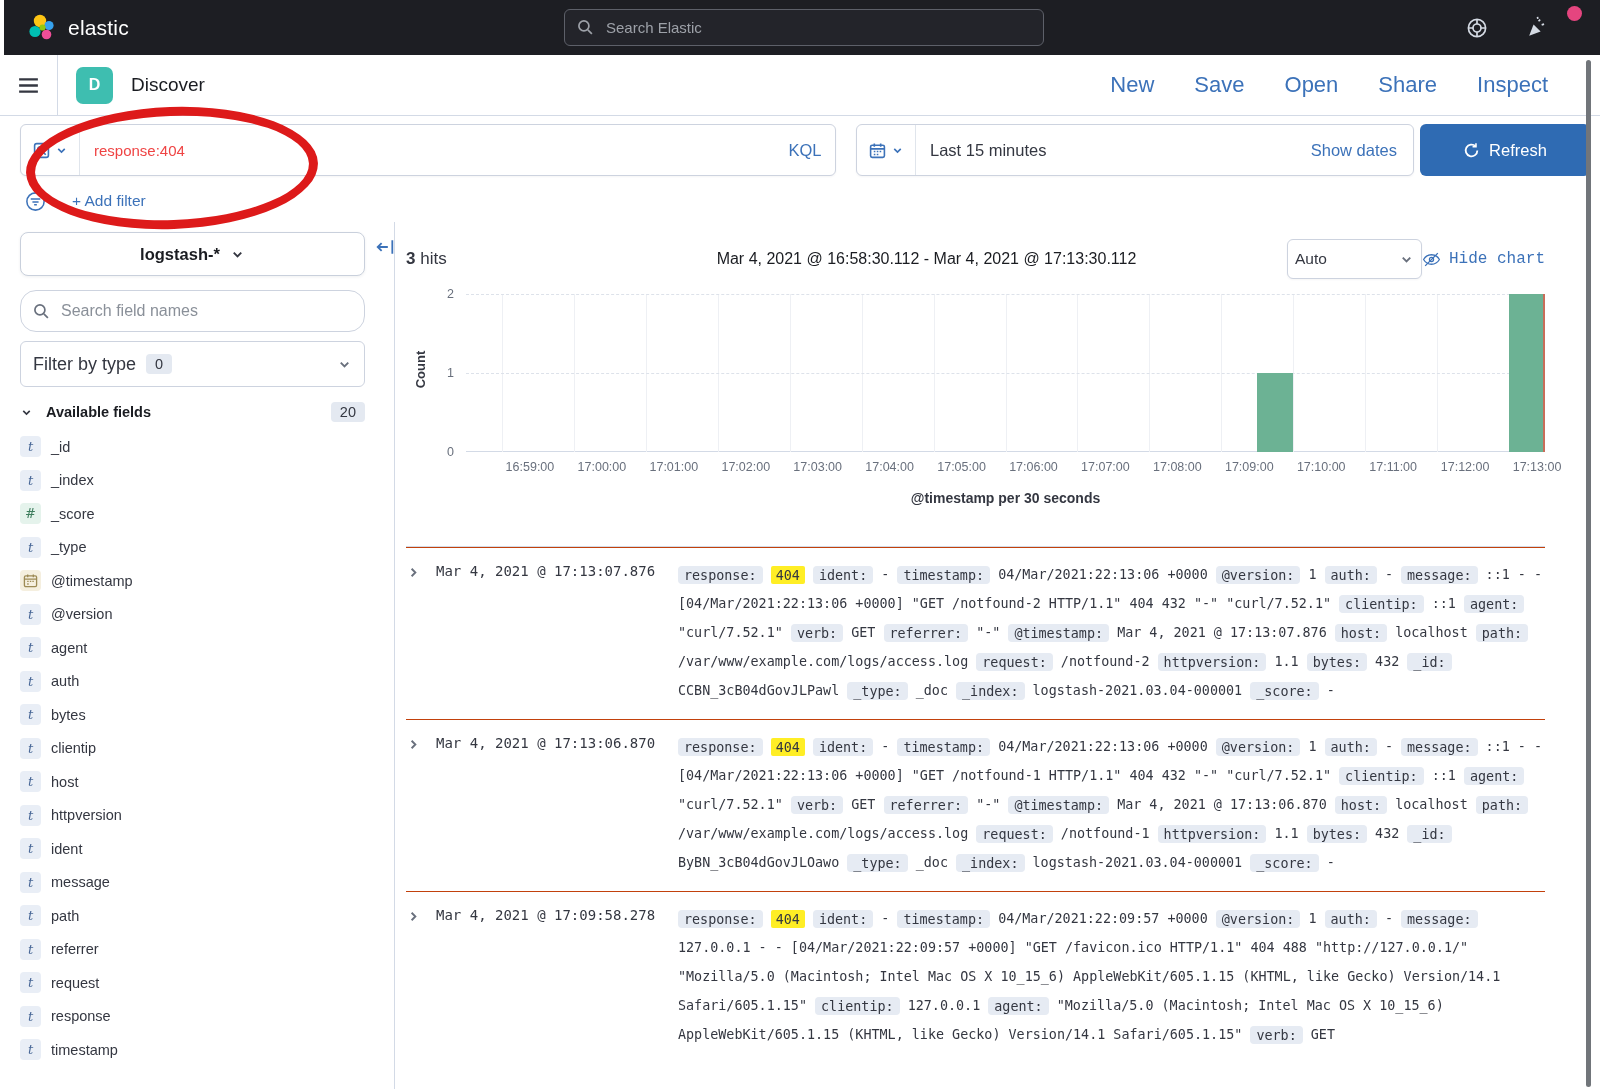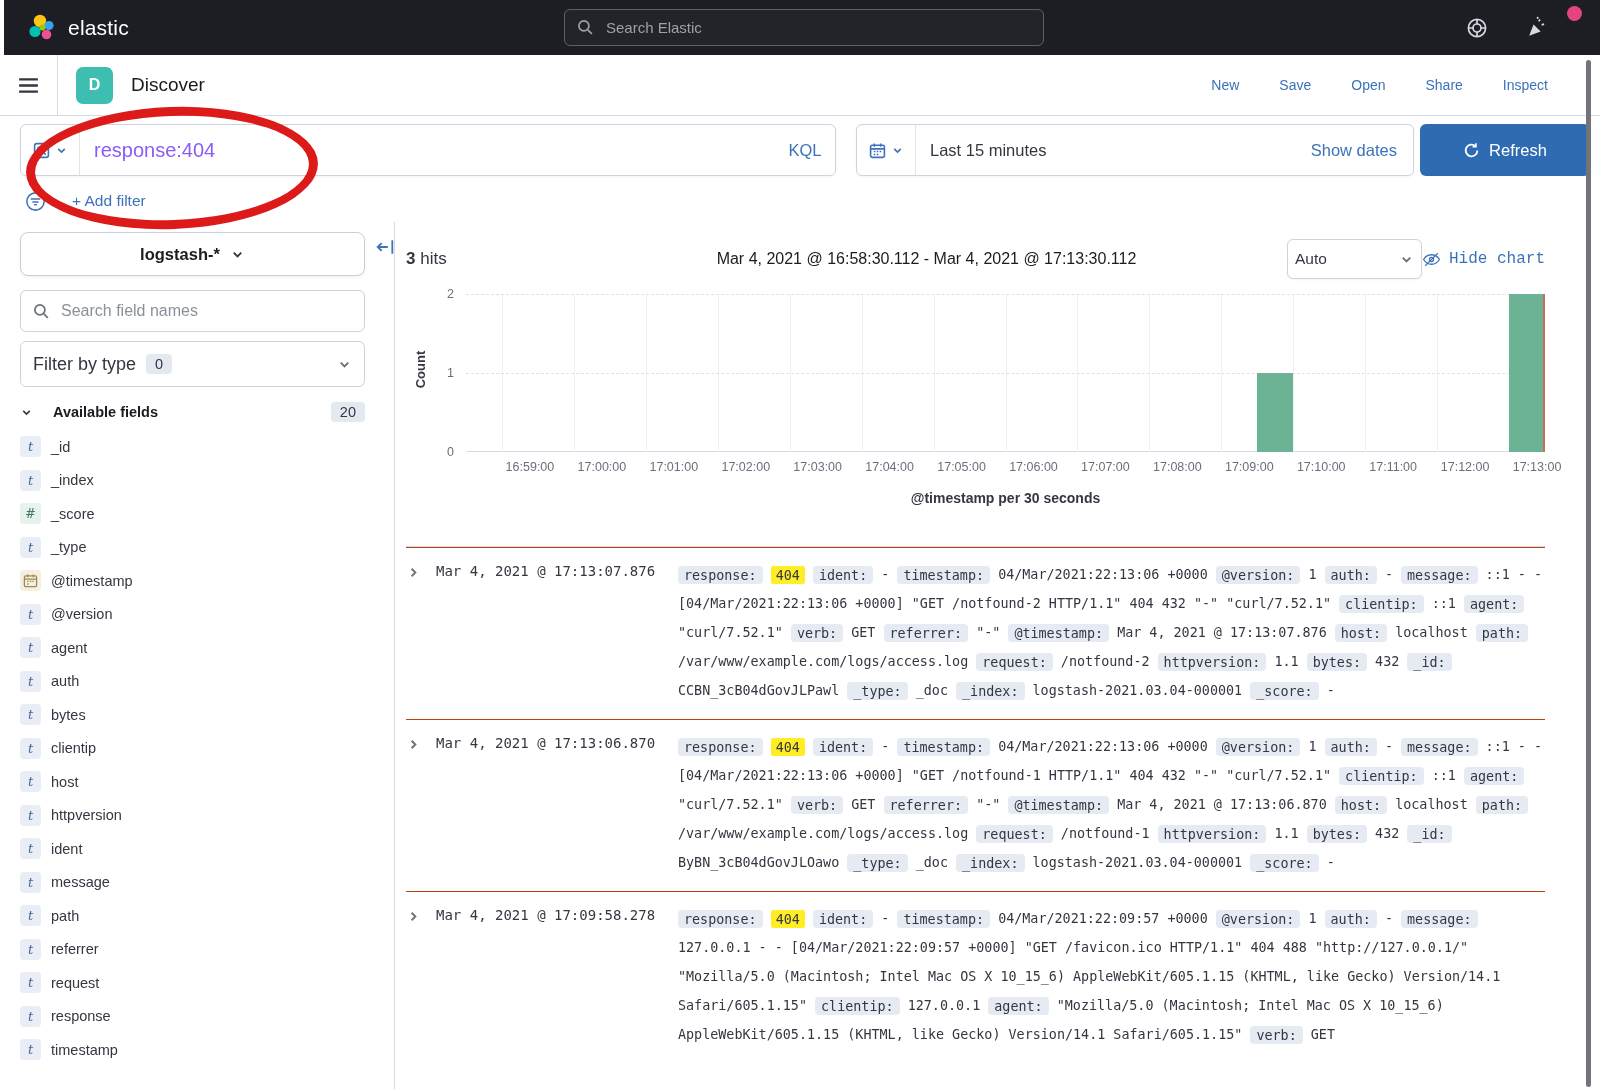--- a/index.html
+++ b/index.html
@@ -21,28 +21,28 @@
   .notif-dot{position:absolute;top:6px;right:22px;width:15px;height:15px;border-radius:50%;background:#e5457f;}
 
   
   #navbar{position:absolute;left:0;top:55px;width:1600px;height:61px;background:#fff;
           border-bottom:1px solid #d3dae6;display:flex;align-items:center;box-sizing:border-box;}
   .menu-btn{width:57px;height:100%;display:flex;align-items:center;justify-content:center;border-right:1px solid #d3dae6;cursor:pointer;}
   .app-badge{width:37px;height:37px;border-radius:7px;background:var(--appbadge,#3ebeb0);color:#fff;
              font-weight:700;font-size:16px;display:flex;align-items:center;justify-content:center;margin-left:18px;}
   .nav-title{font-size:19px;font-weight:500;margin-left:18px;color:#1a1c21;}
   .nav-actions{margin-left:auto;display:flex;gap:40px;padding-right:52px;}
-  .nav-actions span{color:var(--accent,#3c72b9);font-size:14px;cursor:pointer;}
+  .nav-actions span{color:var(--accent,#3c72b9);font-size:22px;cursor:pointer;}
 
   
   #querybar{position:absolute;left:20px;right:18px;top:124px;height:52px;display:flex;align-items:stretch;}
   .qbox{flex:0 0 814px;border:1px solid #cdd3df;border-radius:6px;background:#fff;display:flex;align-items:center;
         box-shadow:0 1px 2px rgba(50,60,80,.05);}
   .qleft{width:58px;align-self:stretch;display:flex;align-items:center;justify-content:center;gap:5px;border-right:1px solid #e0e5ec;cursor:pointer;}
-  .qtext{flex:1;border:none;outline:none;font-size:20px;color:#8b5cf6;padding:0 14px;font-family:inherit;background:transparent;}
+  .qtext{flex:1;border:none;outline:none;font-size:15px;color:#ef4444;padding:0 14px;font-family:inherit;background:transparent;}
   .kql{width:60px;text-align:center;color:var(--accent,#3c72b9);font-size:16.5px;cursor:pointer;}
   .datebox{flex:0 0 556px;margin-left:20px;border:1px solid #cdd3df;border-radius:6px;background:#fff;display:flex;align-items:center;
            box-shadow:0 1px 2px rgba(50,60,80,.05);}
   .dleft{width:58px;align-self:stretch;display:flex;align-items:center;justify-content:center;gap:5px;border-right:1px solid #e0e5ec;cursor:pointer;}
   .dtext{flex:1;font-size:16.5px;color:#343741;padding:0 14px;}
   .showdates{color:var(--accent,#3c72b9);font-size:16.5px;padding-right:16px;cursor:pointer;white-space:nowrap;}
   .refresh-btn{flex:0 0 170px;margin-left:6px;background:var(--btn,#2f6bb3);border-radius:6px;color:#fff;
                display:flex;align-items:center;justify-content:center;gap:9px;font-size:16.5px;cursor:pointer;}
 
   
@@ -54,29 +54,29 @@
   #annotation{position:absolute;left:26px;top:107px;width:274px;height:104px;border:9px solid #dd1a1a;
               border-radius:50%;transform:rotate(-2deg);pointer-events:none;z-index:60;}
 
   
   #sidebar{position:absolute;left:0;top:222px;bottom:0;width:395px;border-right:1px solid #d3dae6;
            box-sizing:border-box;padding:10px 0 0 20px;background:#fff;}
   .collapse-btn{position:absolute;top:16px;right:0px;cursor:pointer;}
   .index-btn{width:345px;height:44px;border:1px solid #c9d0dc;border-radius:8px;background:#fff;
              display:flex;align-items:center;justify-content:center;gap:10px;cursor:pointer;
              font-weight:700;font-size:16.5px;color:#1a1c21;box-shadow:0 1px 3px rgba(50,60,80,.08);box-sizing:border-box;}
-  .field-search{margin-top:14px;width:345px;height:42px;border:1px solid #cdd3df;border-radius:6px;background:#fff;
+  .field-search{margin-top:14px;width:345px;height:42px;border:1px solid #cdd3df;border-radius:16px;background:#fff;
                 display:flex;align-items:center;gap:9px;padding:0 12px;box-sizing:border-box;}
   .field-search input{flex:1;border:none;outline:none;font-size:16px;color:#343741;font-family:inherit;}
   .field-search input::placeholder{color:#8a9099;}
   .type-filter{margin-top:9px;width:345px;height:46px;border:1px solid #cdd3df;border-radius:6px;background:#fff;
                display:flex;align-items:center;padding:0 12px;box-sizing:border-box;cursor:pointer;}
   .type-filter .lbl{font-size:18px;color:#343741;}
   .count-badge{background:#e4e9f1;border-radius:4px;padding:2px 9px;font-size:14.5px;color:#343741;margin-left:10px;}
-  .avail-hdr{margin-top:15px;width:345px;display:flex;align-items:center;gap:20px;cursor:pointer;}
+  .avail-hdr{margin-top:15px;width:345px;display:flex;align-items:center;gap:13px;cursor:pointer;}
   .avail-hdr .t{font-weight:700;font-size:14.5px;color:#1a1c21;}
   .avail-hdr .count-badge{margin-left:auto;}
   #fieldlist{margin-top:8px;}
   .field-item{height:33.5px;display:flex;align-items:center;gap:10px;cursor:pointer;}
   .fb{width:21px;height:21px;border-radius:4px;display:flex;align-items:center;justify-content:center;
       font-family:"DejaVu Serif",serif;font-style:italic;font-size:13px;flex:0 0 21px;}
   .fb.t{background:#e9eef6;color:#496897;}
   .fb.num{background:#e5f3ec;color:#3f7e5e;}
   .fb.date{background:#f5efdf;color:#9d8a55;}
   .fname{font-size:14.5px;color:#343741;}

